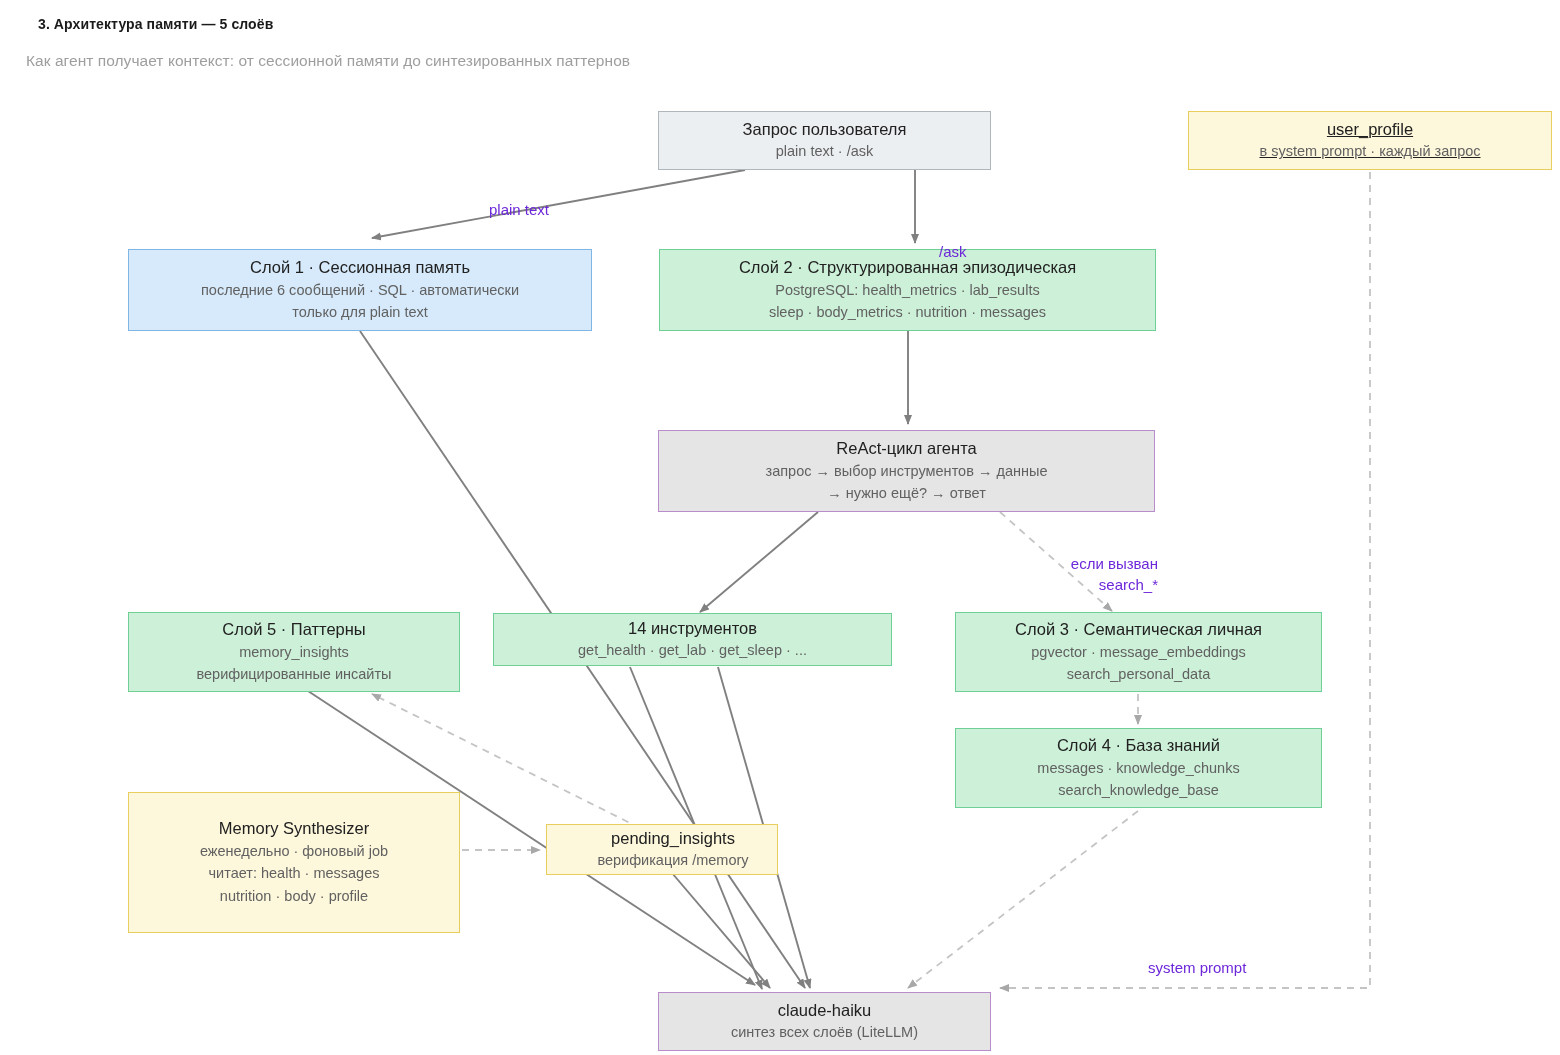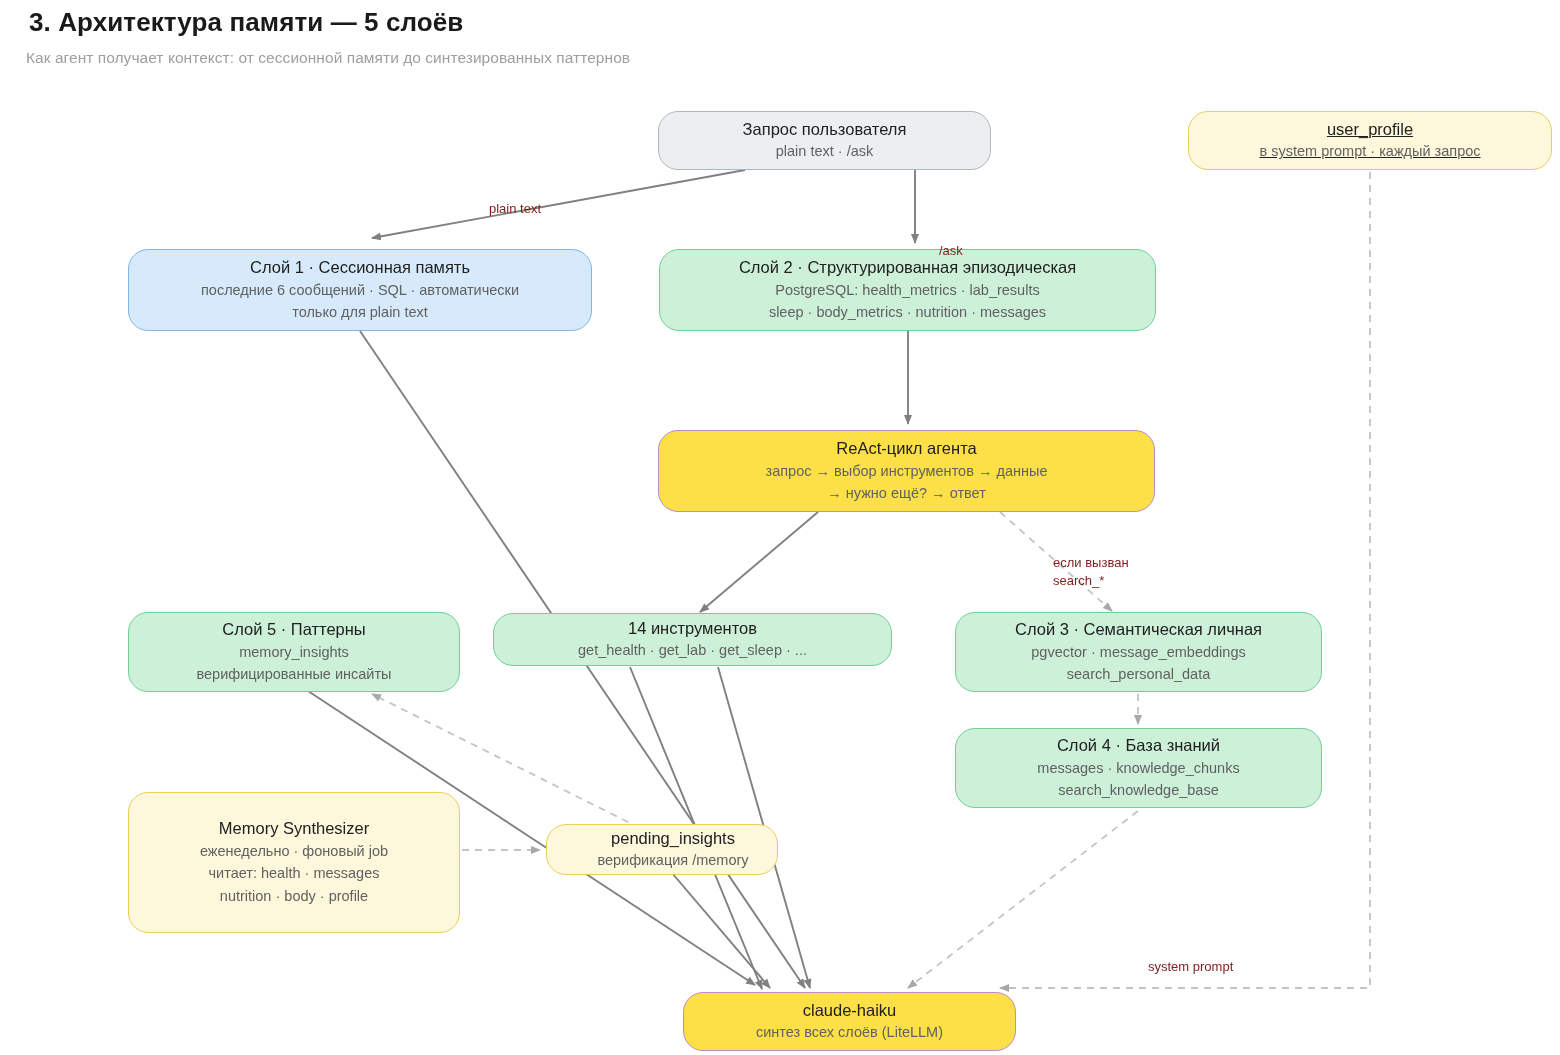--- a/index.html
+++ b/index.html
@@ -17,24 +17,24 @@
     color: #212121;
   }
 
   #header {
     position: absolute;
     left: 26px;
     top: 0px;
     width: 1500px;
   }
   #page-title {
-    font-size: 26px;
+    font-size: 14px;
     font-weight: bold;
     color: #1a1a1a;
-    margin: 3px;
+    margin: 12px;
     padding-top: 4px;
     letter-spacing: 0.1px;
   }
   #page-subtitle {
     font-size: 15.5px;
     color: #9e9e9e;
     margin: 0;
     padding-top: 8px;
     letter-spacing: 0.05px;
   }
@@ -51,21 +51,21 @@
     left: 0;
     top: 0;
     width: 1560px;
     height: 1055px;
     pointer-events: none;
   }
 
   .node {
     position: absolute;
     box-sizing: border-box;
-    border-radius: 20px;
+    border-radius: 0;
     border-width: 1.5px;
     border-style: solid;
     display: flex;
     flex-direction: column;
     align-items: center;
     justify-content: center;
     text-align: center;
     padding: 6px 12px;
   }
   .node .n-title {
@@ -77,30 +77,30 @@
   .node .n-sub {
     font-size: 14.5px;
     color: #616161;
     line-height: 1.56;
     white-space: nowrap;
   }
 
   .sk-grey   { background: #eceff1; border-color: #b0b7bc; }
   .sk-blue   { background: #d6eafb; border-color: #7fb6e4; }
   .sk-green  { background: #cdf0d8; border-color: #6fd096; }
-  .sk-purple { background: #fde047; border-color: #b98ccb; text-align: right; }
+  .sk-purple { background: #e5e5e5; border-color: #b98ccb; text-align: right; }
   .sk-yellow { background: #fdf7db; border-color: #e9ce5e; }
 
   .edge-label {
     position: absolute;
-    font-size: 13px;
-    color: #7f1d1d;
+    font-size: 15px;
+    color: #6d28d9;
     white-space: nowrap;
     line-height: 1.38;
-    text-align: left;
+    text-align: right;
   }
 </style>
 </head>
 <body>
 
 <div id="header">
   <h1 id="page-title">3. Архитектура памяти — 5 слоёв</h1>
   <p id="page-subtitle">Как агент получает контекст: от сессионной памяти до синтезированных паттернов</p>
 </div>
 
@@ -194,21 +194,21 @@
     <div class="n-sub">еженедельно · фоновый job</div>
     <div class="n-sub">читает: health · messages</div>
     <div class="n-sub">nutrition · body · profile</div>
   </div>
 
   <div class="node sk-yellow" style="left:546px; top:824px; width:232px; height:51px;padding-left:34px;">
     <div class="n-title">pending_insights</div>
     <div class="n-sub">верификация /memory</div>
   </div>
 
-  <div class="node sk-purple" style="left:658px; top:992px; width:333px; height:59px;margin-left:25px;">
+  <div class="node sk-purple" style="left:658px; top:992px; width:333px; height:59px;">
     <div class="n-title">claude-haiku</div>
     <div class="n-sub">синтез всех слоёв (LiteLLM)</div>
   </div>
 
   <div class="edge-label" style="left:489px; top:200px;">
     <div>plain text</div>
   </div>
 
   <div class="edge-label" style="left:939px; top:200px;margin-top:42px;">
     <div>/ask</div>

